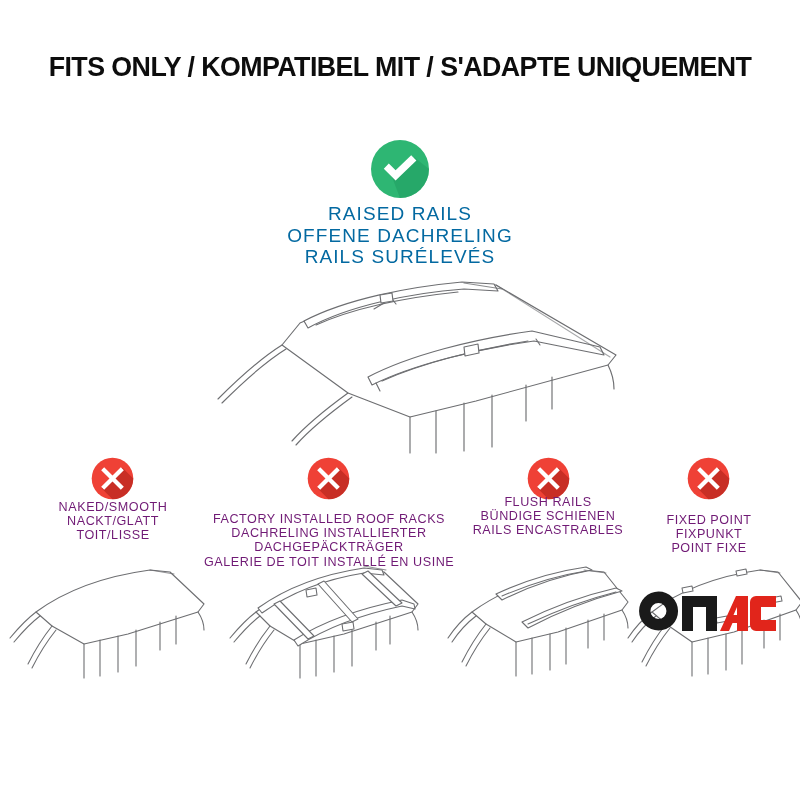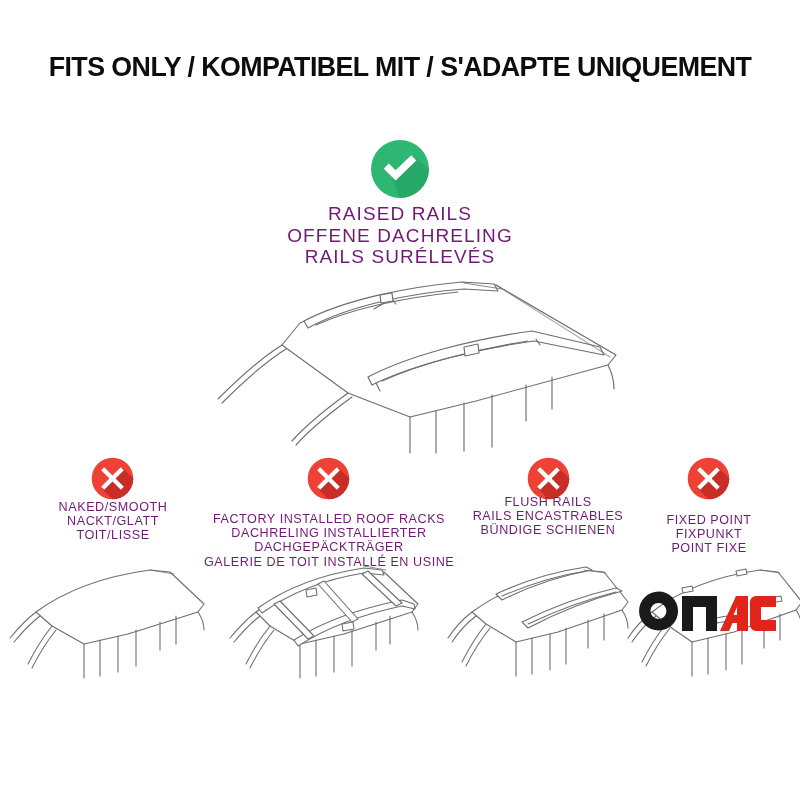--- a/index.html
+++ b/index.html
@@ -53,21 +53,21 @@
     width: 43px;
     height: 43px;
   }
 
   .good-labels {
     position: absolute;
     left: 200px;
     top: 203px;
     width: 400px;
     text-align: center;
-    color: #701a75;
+    color: #0369a1;
     font-size: 19px;
     line-height: 21.5px;
     letter-spacing: 1.1px;
     font-weight: 400;
   }
 
   .bad-labels {
     position: absolute;
     text-align: center;
     color: #701a75;
@@ -236,22 +236,22 @@
   <div class="bad-badge" style="left:527px; top:457px;">
     <svg width="43" height="43" viewBox="0 0 60 60" aria-hidden="true">
       <circle cx="30" cy="30" r="29" fill="#ef4136"></circle>
       <path d="M30 59A29 29 0 0 0 59 30L44 15 30 30 15 44z" fill="#a81f18" opacity="0.55"></path>
       <path d="M18.4 14.2 L30 25.8 L41.6 14.2 L45.8 18.4 L34.2 30 L45.8 41.6 L41.6 45.8 L30 34.2 L18.4 45.8 L14.2 41.6 L25.8 30 L14.2 18.4 Z" fill="#ffffff"></path>
     </svg>
   </div>
 
   <div class="bad-labels" style="left:448px; top:495px; width:200px;">
     <span class="lbl-line">FLUSH RAILS</span>
+    <span class="lbl-line">BÜNDIGE SCHIENEN</span>
     <span class="lbl-line">RAILS ENCASTRABLES</span>
-    <span class="lbl-line">BÜNDIGE SCHIENEN</span>
   </div>
 
   <div class="art" style="left:446px; top:560px;">
     <svg width="185" height="130" viewBox="0 0 185 130" fill="none" stroke="#6d6e71" stroke-width="1.1" stroke-linecap="round" stroke-linejoin="round">
       <path d="M26 52 C56 30 96 16 138 10 L158 12 L182 42 L176 50 L112 72 L70 82 L40 64 Z" fill="#ffffff"></path>
       <path d="M26 52 C18 58 10 66 2 78"></path>
       <path d="M30 56 C22 62 14 70 6 82"></path>
       <path d="M40 64 C32 74 24 86 16 102"></path>
       <path d="M44 68 C36 78 28 90 20 106"></path>
       <path d="M70 82 L70 116"></path>

